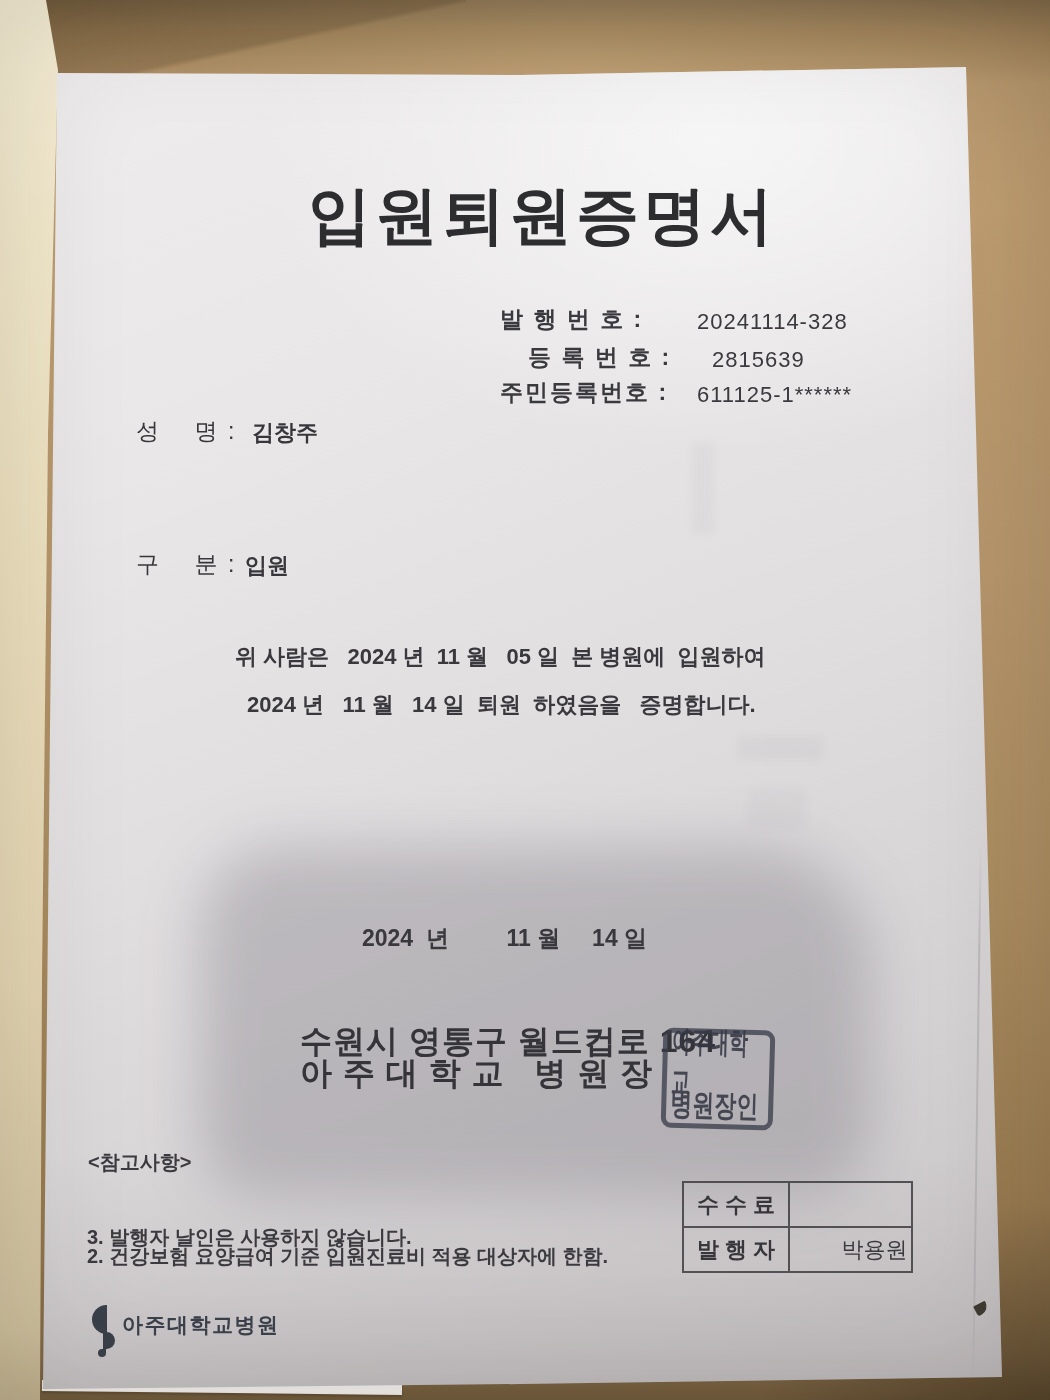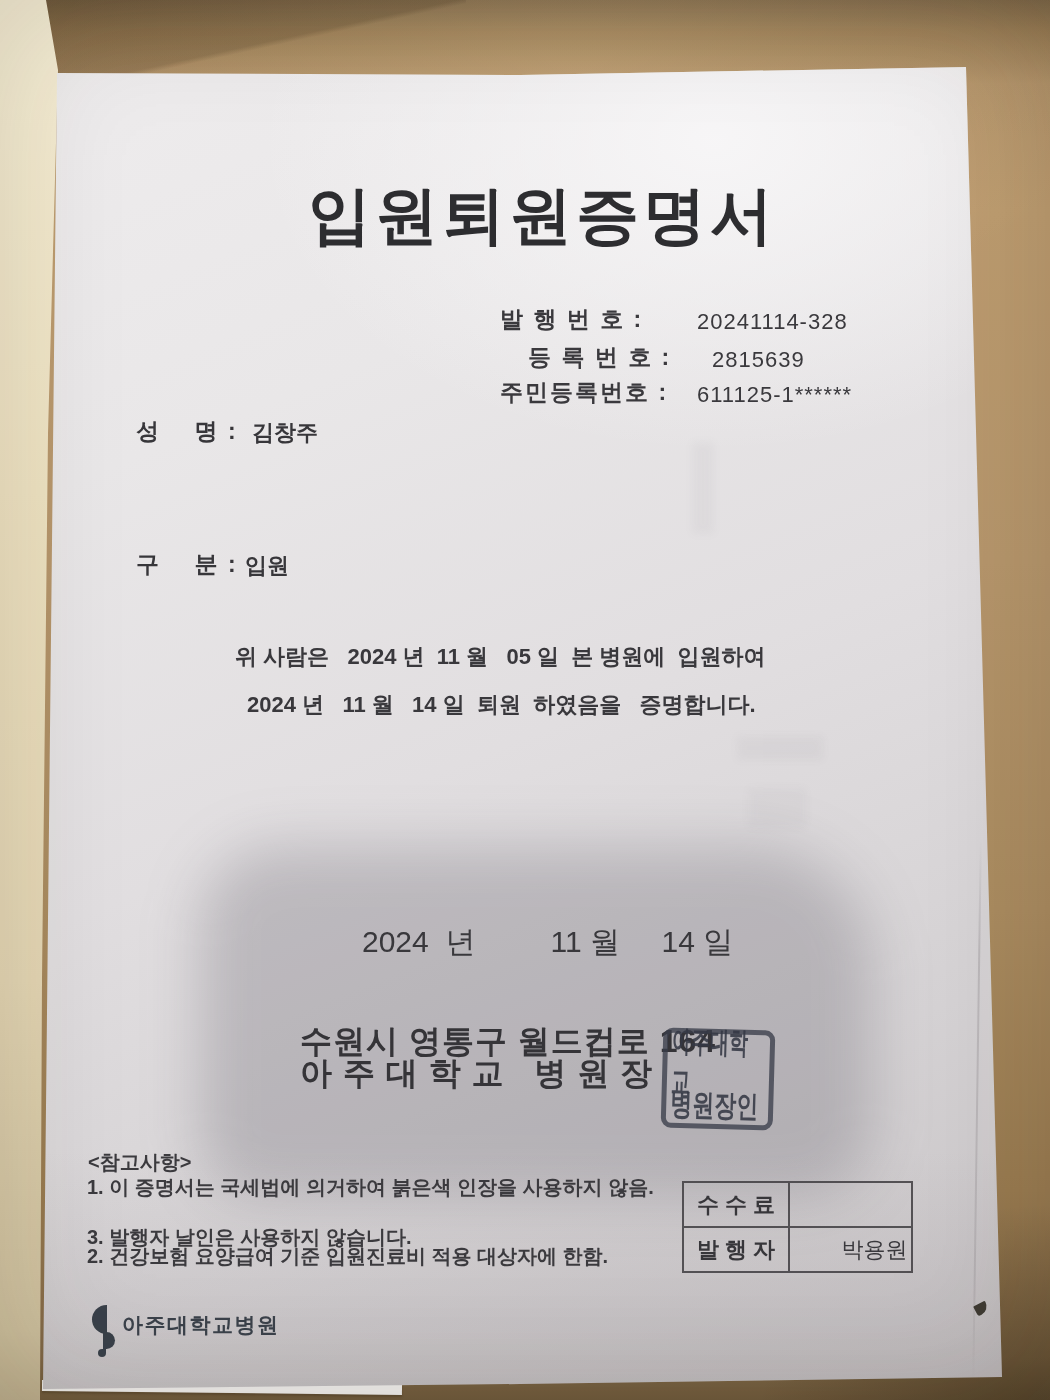--- a/index.html
+++ b/index.html
@@ -64,24 +64,24 @@
   }
   
   .txt{position:absolute;white-space:pre;color:#37363a;line-height:1.08;}
   .doc-title{left:308px;top:150px;width:414px;text-align:center;font-size:63px;font-weight:700;letter-spacing:4px;color:#2d2d30;margin-top:31px;}
   .hl{font-size:23px;font-weight:700;letter-spacing:2px;color:#3a393d;}
   .hv{font-size:22px;font-weight:500;letter-spacing:1px;color:#3a393d;}
   .row1{top:307px;} .row1v{top:310px;}
   .row2{top:345px;margin-left:28px;} .row2v{top:348px;margin-left:15px;}
   .row3{top:380px;} .row3v{top:383px;}
   .labx{left:500px;} .valx{left:697px;}
-  .fld{font-size:23px;font-weight:700;letter-spacing:2px;}
+  .fld{font-size:23px;font-weight:400;letter-spacing:2px;}
   .fldv{font-size:22px;font-weight:600;}
   .body-line{font-size:22px;font-weight:600;color:#39383c;}
-  .date-line{font-size:30px;font-weight:400;color:#39383c;}
+  .date-line{font-size:23px;font-weight:700;color:#39383c;}
   .addr{font-size:32px;font-weight:600;letter-spacing:1px;color:#353438;}
   .note{font-size:20px;font-weight:600;color:#3b3a3e;}
   
   .stamp{
     position:absolute;left:662px;top:1029px;width:112px;height:100px;
     border:5px solid rgba(58,62,74,0.78);border-radius:10px;
     transform:rotate(1.6deg);
     display:flex;flex-direction:column;justify-content:space-evenly;
     padding:2px 4px;box-sizing:border-box;color:rgba(52,56,68,0.88);
   }
@@ -153,21 +153,20 @@
 
     <div class="txt addr" style="left:300px;top:1024px;">수원시 영통구 월드컵로 164</div>
     <div class="txt addr" style="left:300px;top:1056px;">아 주 대 학 교   병 원 장</div>
 
     <div class="stamp">
       <div class="stamp-row stamp-r1">아주대학교</div>
       <div class="stamp-row stamp-r2">병원장인</div>
     </div>
 
     <div class="txt note" style="left:88px;top:1152px;font-weight:700;">&lt;참고사항&gt;</div>
-    <div class="txt note" style="left:87px;top:1177px;">1. 이 증명서는 국세법에 의거하여 붉은색 인장을 사용하지 않음.</div>
     <div class="txt note" style="left:87px;top:1202px;margin-top:44px;">2. 건강보험 요양급여 기준 입원진료비 적용 대상자에 한함.</div>
     <div class="txt note" style="left:87px;top:1227px;">3. 발행자 날인은 사용하지 않습니다.</div>
 
     <div class="fee-table">
       <div class="fee-row">
         <div class="fee-label">수 수 료</div>
         <div class="fee-value"></div>
       </div>
       <div class="fee-row">
         <div class="fee-label">발 행 자</div>

